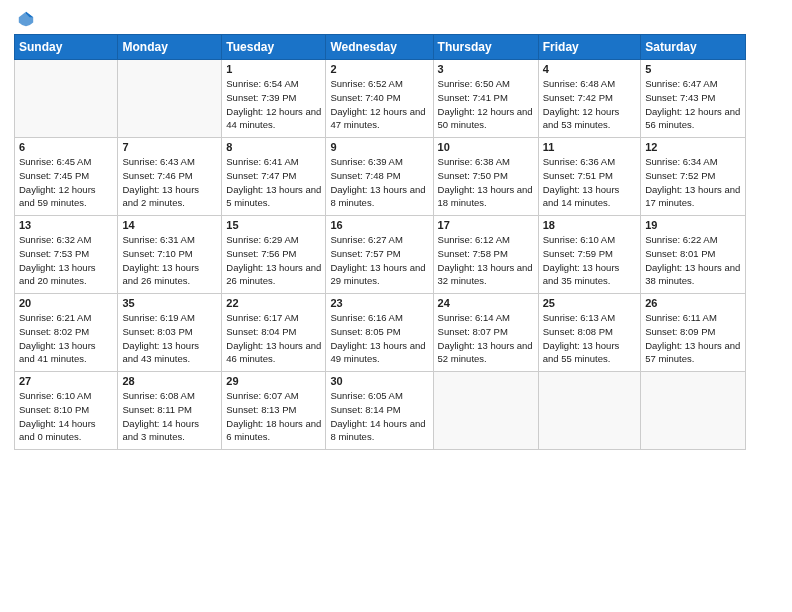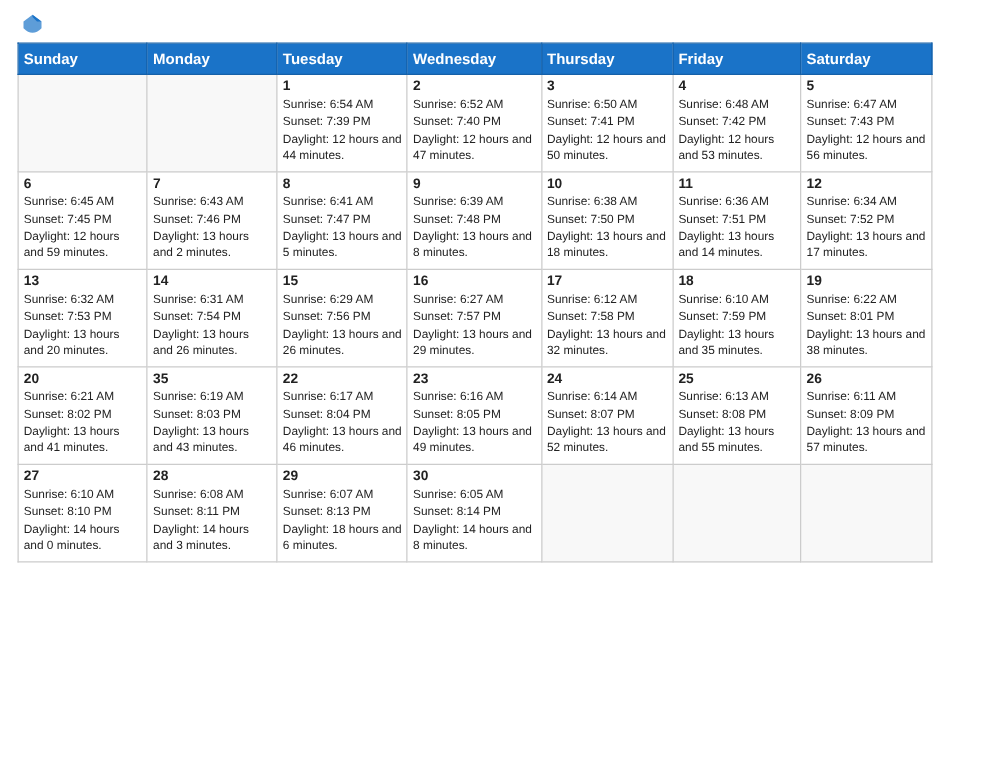--- a/index.html
+++ b/index.html
@@ -237,21 +237,21 @@
             <div class="day-detail">
               <div>Sunrise: 6:32 AM</div>
               <div>Sunset: 7:53 PM</div>
               <div>Daylight: 13 hours and 20 minutes.</div>
             </div>
           </td>
           <td>
             <div class="day-num">14</div>
             <div class="day-detail">
               <div>Sunrise: 6:31 AM</div>
-              <div>Sunset: 7:54 PM</div>
+              <div>Sunset: 7:10 PM</div>
               <div>Daylight: 13 hours and 26 minutes.</div>
             </div>
           </td>
           <td>
             <div class="day-num">15</div>
             <div class="day-detail">
               <div>Sunrise: 6:29 AM</div>
               <div>Sunset: 7:56 PM</div>
               <div>Daylight: 13 hours and 26 minutes.</div>
             </div>

